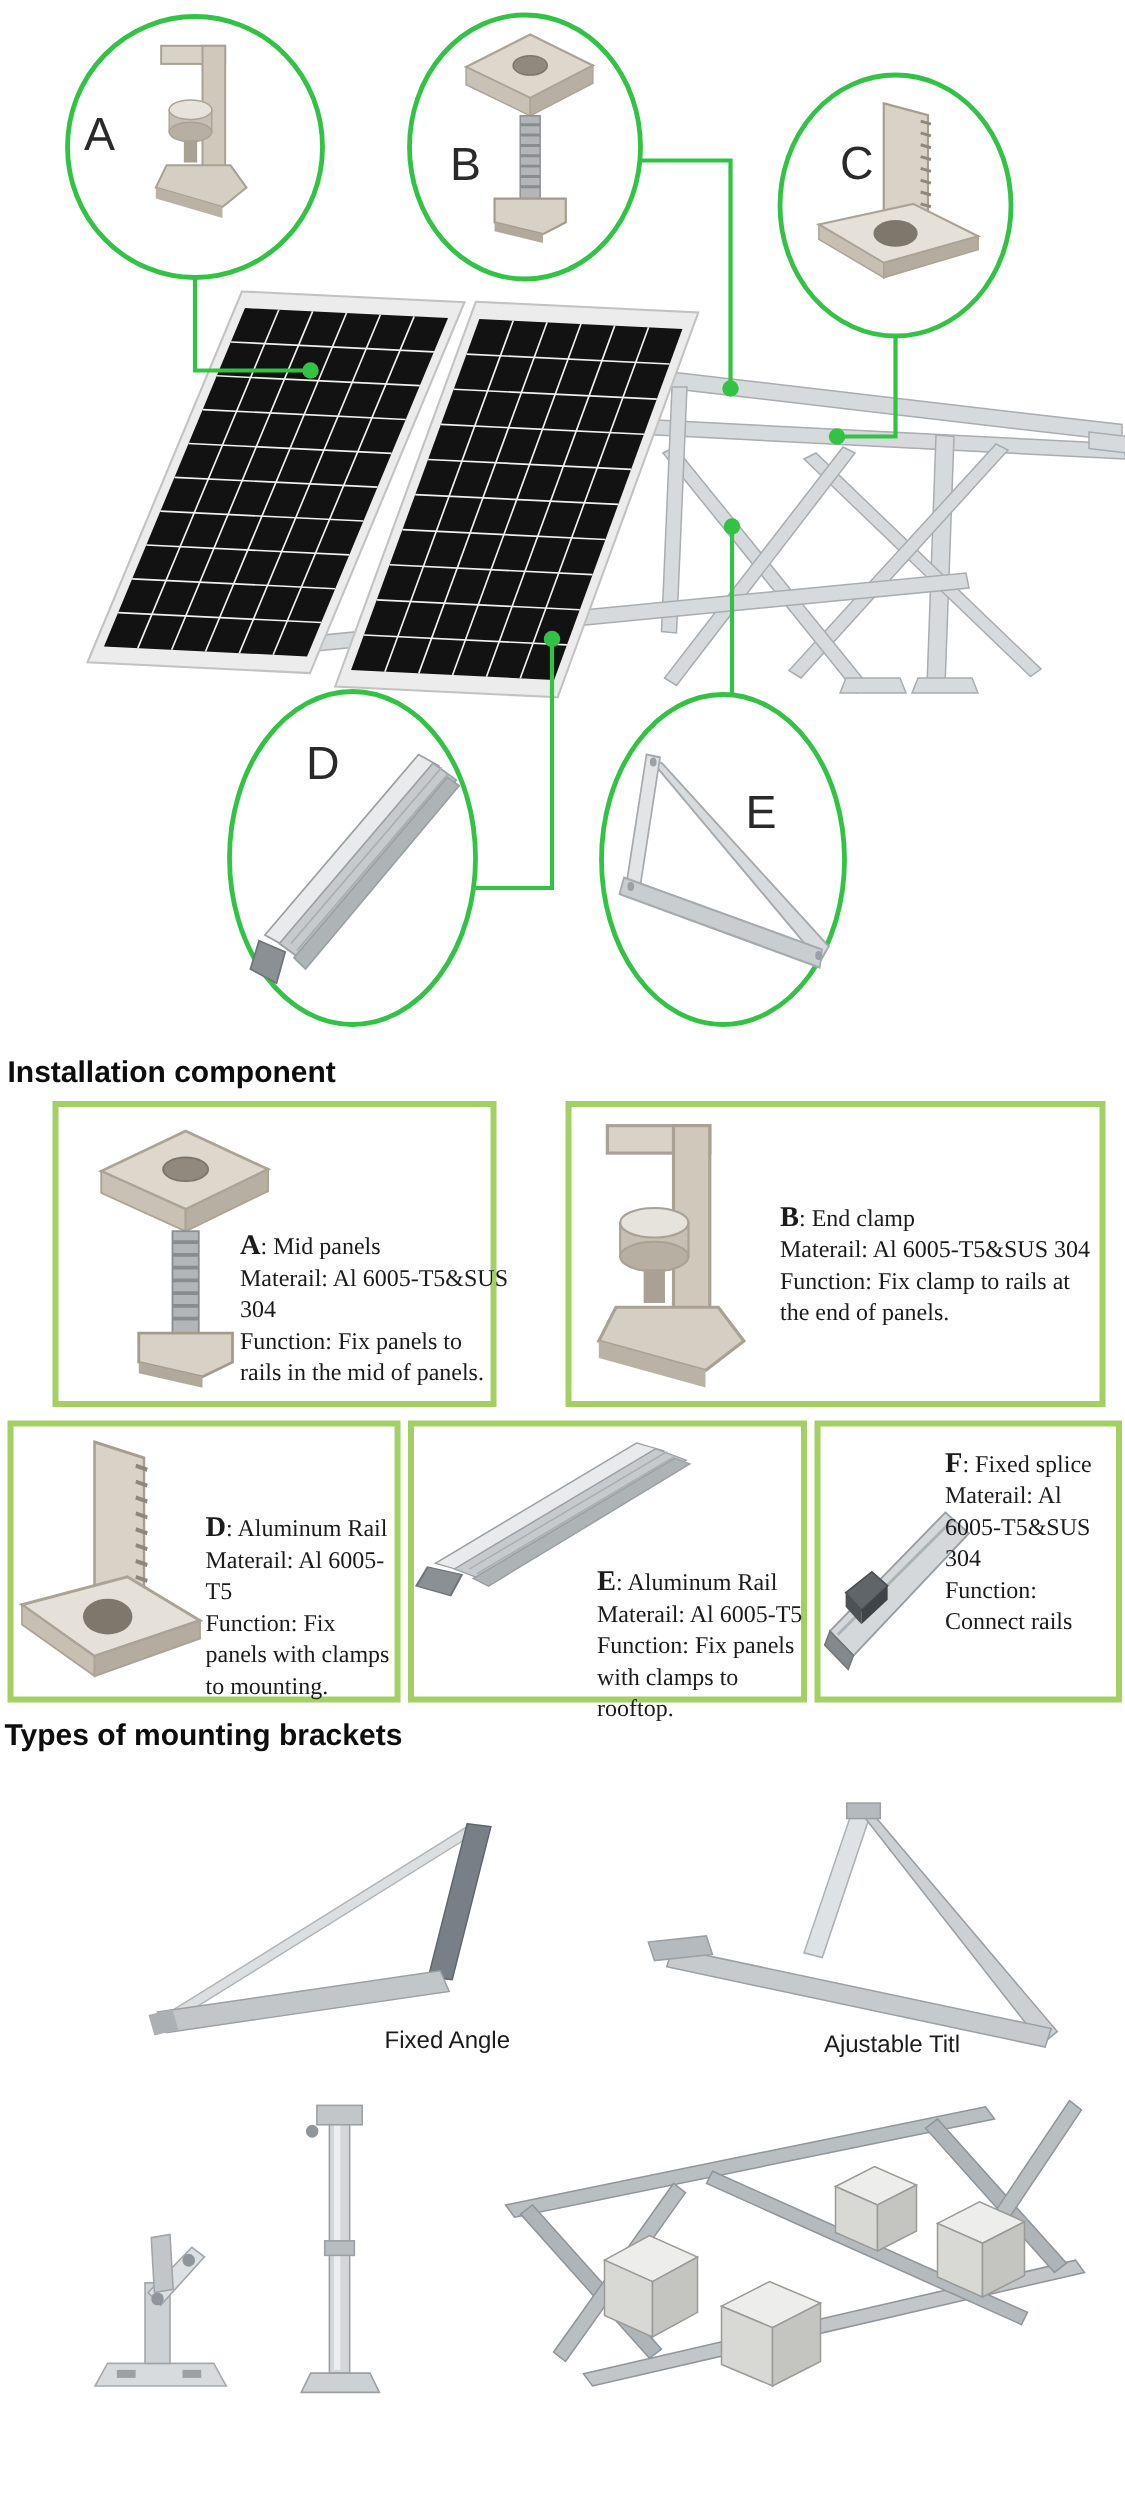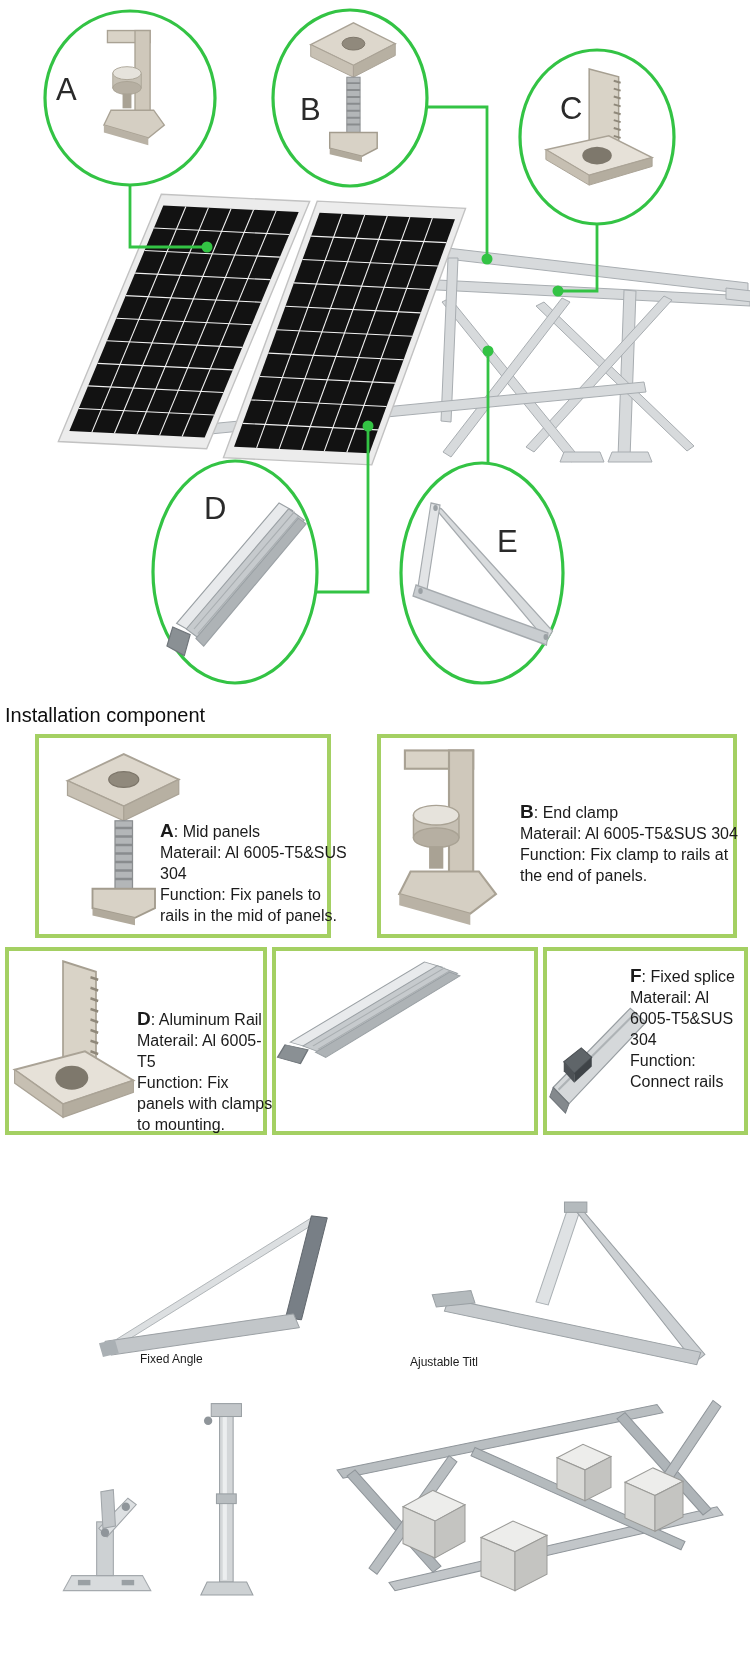--- a/index.html
+++ b/index.html
@@ -1,23 +1,23 @@
 <!DOCTYPE html>
 <html><head>
 <meta charset="utf-8">
 <style>
   html,body{margin:0;padding:0;background:#fff;}
   #page{position:relative;width:750px;height:1668px;background:#fff;overflow:hidden;
         font-family:"Liberation Sans",sans-serif;color:#1b1b1b;}
   .abs{position:absolute;}
-  .heading{position:absolute;font-size:20px;font-weight:normal;color:#0d0d0d;white-space:nowrap;}
+  .heading{position:absolute;font-size:20px;font-weight:bold;color:#0d0d0d;white-space:nowrap;}
   .ibox{position:absolute;border:4px solid #a4d063;background:#fff;box-sizing:border-box;}
-  .celltext{position:absolute;font-size:16px;line-height:21px;white-space:nowrap;}
+  .celltext{position:absolute;font-size:16px;line-height:21px;white-space:nowrap;font-family:Liberation Serif, serif;}
   .celltext .ltr{font-size:19px;font-weight:bold;}
-  .plabel{position:absolute;font-size:12px;color:#1b1b1b;text-align:left;white-space:nowrap;}
+  .plabel{position:absolute;font-size:16px;color:#1b1b1b;text-align:right;white-space:nowrap;}
   svg{display:block;}
   .imgsvg{position:absolute;}
 </style>
 </head>
 <body>
 
 <div id="page">
 
   <svg width="0" height="0" style="position:absolute" aria-hidden="true">
     <defs>
@@ -261,30 +261,38 @@
 
   <div class="celltext" style="left:137px;top:1008px">
     <div><span class="ltr">D</span><span>: Aluminum Rail</span></div>
     <div>Materail: Al 6005-</div>
     <div>T5</div>
     <div>Function: Fix</div>
     <div>panels with clamps</div>
     <div>to mounting.</div>
   </div>
 
+  <div class="celltext" style="left:398px;top:1044px">
+    <div><span class="ltr">E</span><span>: Aluminum Rail</span></div>
+    <div>Materail: Al 6005-T5</div>
+    <div>Function: Fix panels</div>
+    <div>with clamps to</div>
+    <div>rooftop.</div>
+  </div>
 
   <div class="celltext" style="left:630px;top:965px">
     <div><span class="ltr">F</span><span>: Fixed splice</span></div>
     <div>Materail: Al</div>
     <div>6005-T5&amp;SUS</div>
     <div>304</div>
     <div>Function:</div>
     <div>Connect rails</div>
   </div>
 
+  <div class="heading" style="left:3px;top:1146px">Types of mounting brackets</div>
 
   <svg class="abs" style="left:0;top:1170px" width="750" height="498" viewBox="0 0 750 498">
     <use href="#s-fixedangle" x="95" y="38" width="268" height="152"></use>
     <use href="#s-adjangle" x="418" y="30" width="295" height="175"></use>
     <use href="#s-tiltlegs" x="55" y="225" width="250" height="215"></use>
     <use href="#s-ballast" x="325" y="212" width="400" height="225"></use>
   </svg>
 
   <div class="plabel" style="left:140px;top:1352px;width:200px">Fixed Angle</div>
   <div class="plabel" style="left:410px;top:1355px;width:230px">Ajustable Titl</div>

